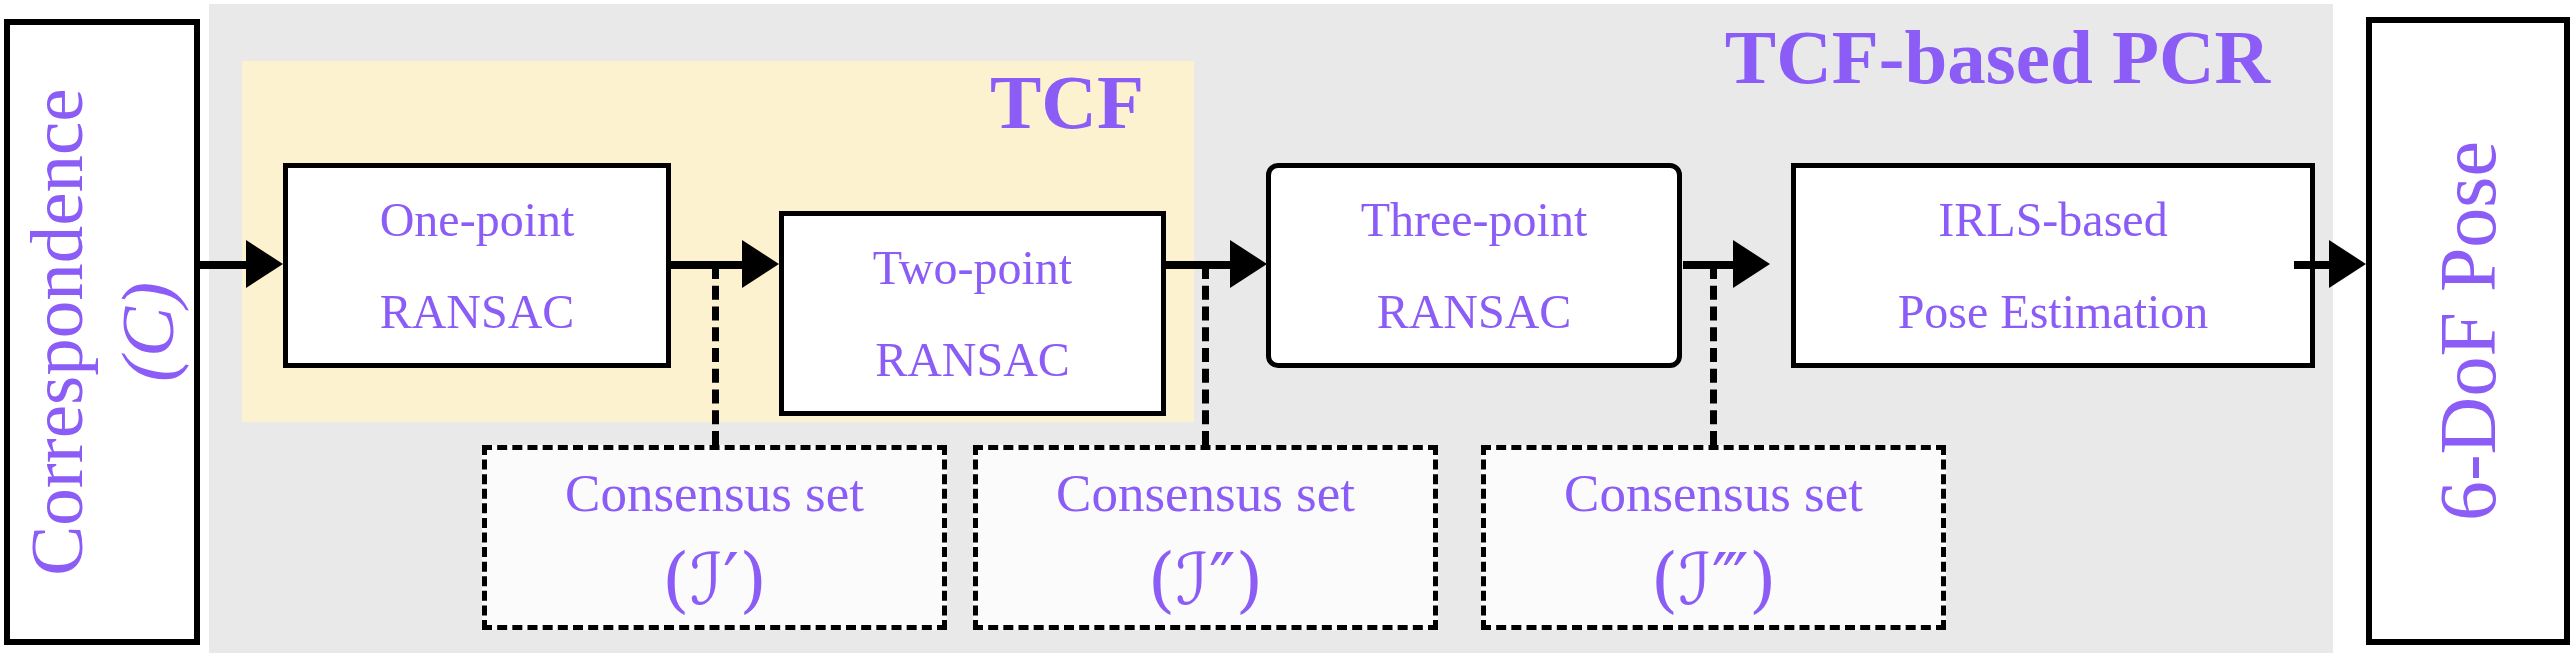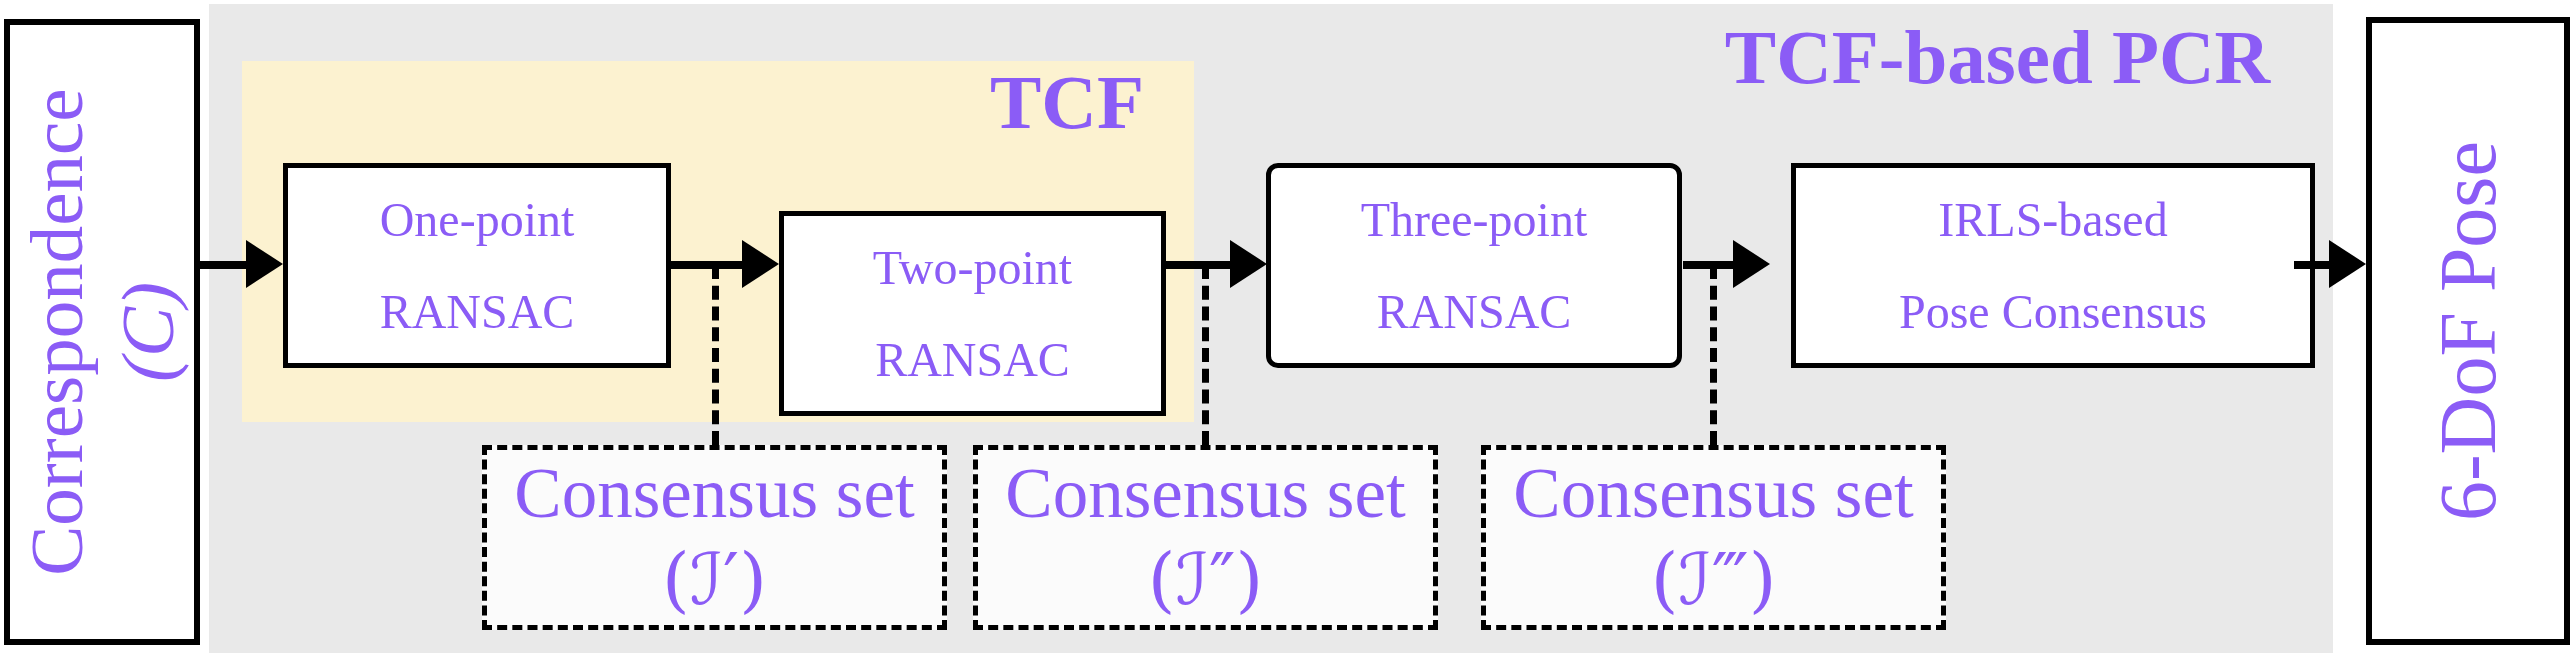--- a/index.html
+++ b/index.html
@@ -53,21 +53,21 @@
     position:absolute;top:265px;height:180px;width:0;
     border-left:7.7px dashed #000;
   }
 
   .consensus{
     position:absolute;top:445px;height:185px;width:465px;
     box-sizing:border-box;background:#fbfbfb;
     border:5.4px dashed #000;
     display:flex;flex-direction:column;align-items:center;justify-content:center;
   }
-  .consensus .c-line1{font-size:71px;line-height:83px;white-space:nowrap;}
+  .consensus .c-line1{font-size:53px;line-height:83px;white-space:nowrap;}
   .consensus .c-line2{font-size:71px;line-height:89px;white-space:nowrap;}
 </style>
 </head>
 <body>
 
 <div class="canvas">
 
   <div class="region gray-bg"></div>
   <div class="region yellow-bg"></div>
 
@@ -111,21 +111,21 @@
     <div class="stage-line">RANSAC</div>
   </div>
 
   <div class="arrow" style="left:1683px;width:87px;">
     <div class="shaft"></div>
     <div class="head"></div>
   </div>
 
   <div class="solid-box stage" style="left:1770px;width:524px;margin-left:21px;">
     <div class="stage-line">IRLS-based</div>
-    <div class="stage-line">Pose Consensus</div>
+    <div class="stage-line">Pose Estimation</div>
   </div>
 
   <div class="arrow" style="left:2294px;width:72px;">
     <div class="shaft"></div>
     <div class="head"></div>
   </div>
 
   <div class="vdash" style="left:712px;"></div>
   <div class="vdash" style="left:1202px;"></div>
   <div class="vdash" style="left:1710px;"></div>

